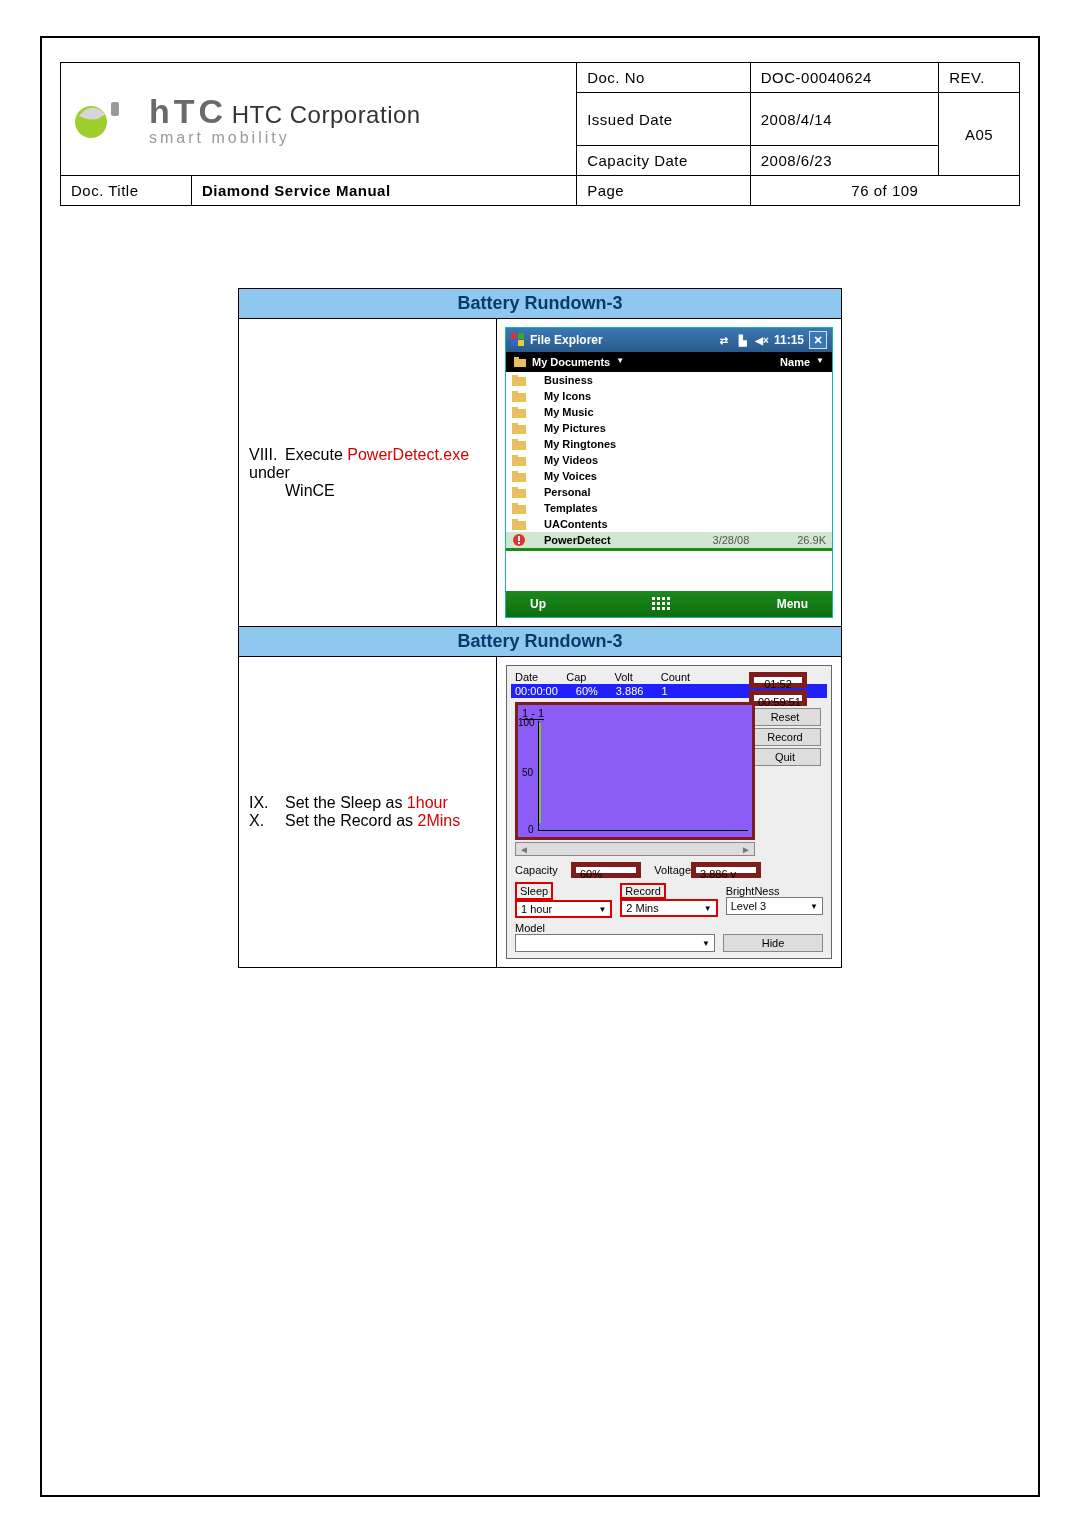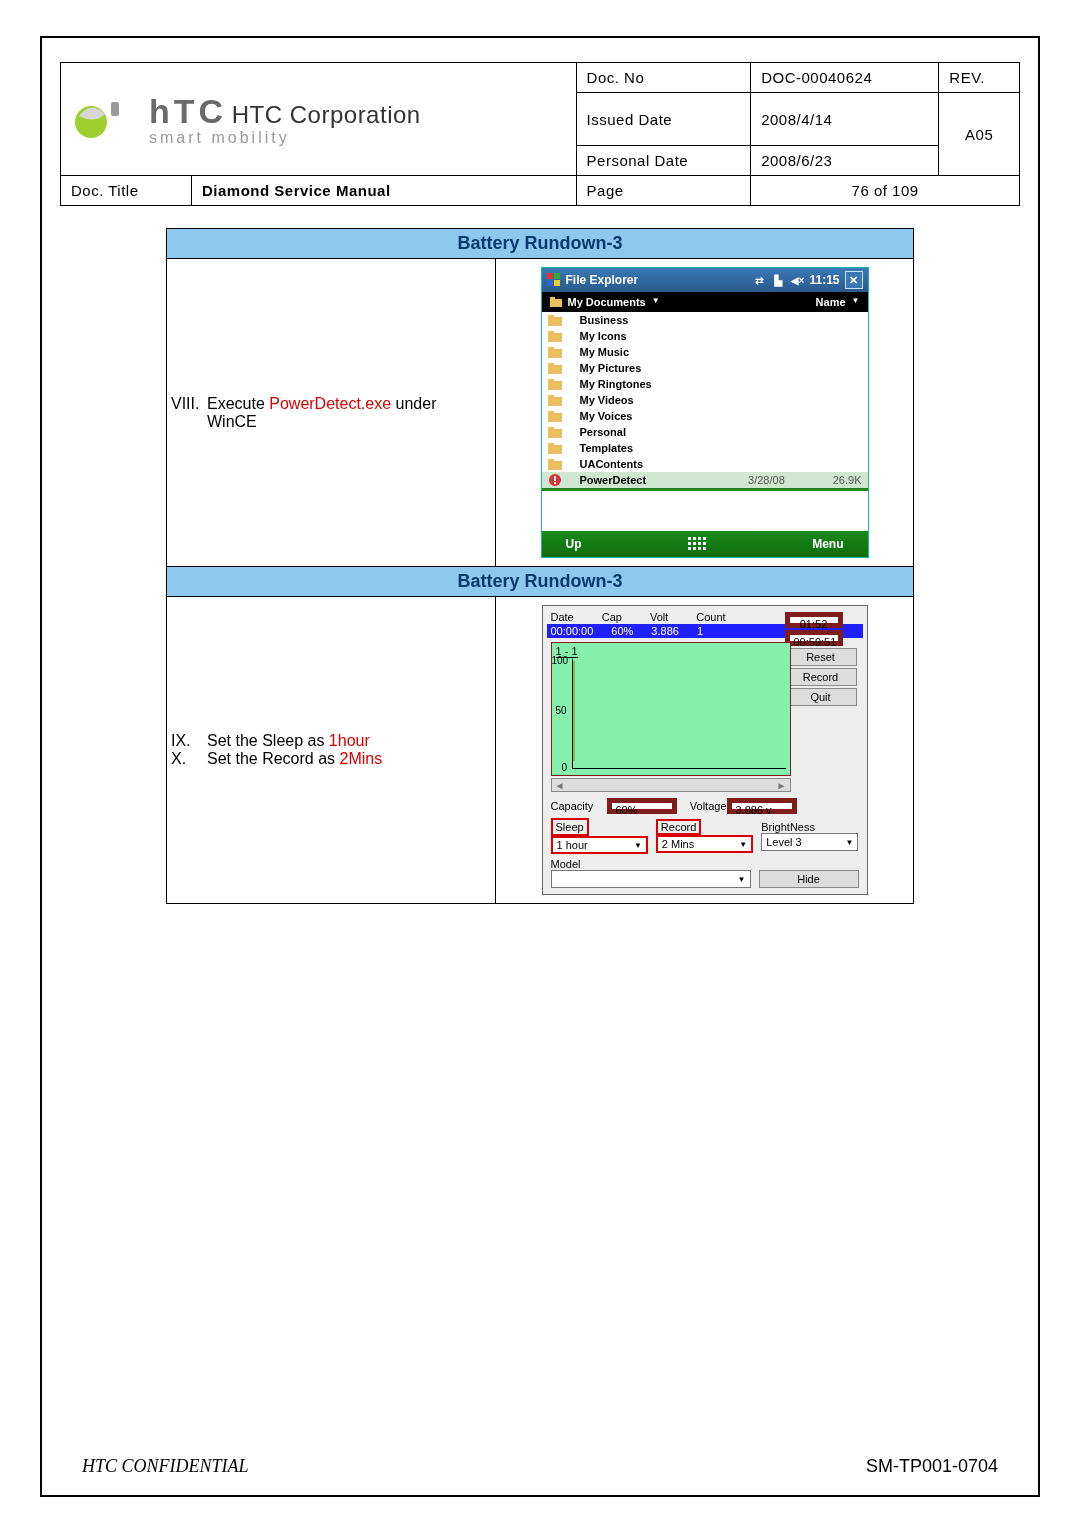--- a/index.html
+++ b/index.html
@@ -48,38 +48,38 @@
   .logo-svg { width:70px; height:50px; }
   .htc-word { font-family: Arial, sans-serif; font-size: 34px; letter-spacing: 4px; color:#6a6a6a; font-weight: bold;}
   .corp { font-size: 24px; color:#333; }
   .smart { font-size:16px; color:#9a9a9a; letter-spacing:3px; margin-top:-2px;}
   .meta-label { background:#fff; font-size:15px; }
   .doc-title-label { font-size:17px; }
   .doc-title-val { font-weight:bold; font-size:19px; }
   
   .content-table {
     border-collapse: collapse;
-    margin: 22px auto 0 auto;
-    width: 748px;
+    margin: 82px auto 0 auto;
+    width: 604px;
   }
   .content-table td, .content-table th {
     border: 1px solid #000;
     vertical-align: middle;
   }
   .section-header {
     background: #8fc8ef;
     text-align: center;
     font-weight: bold;
     font-size: 18px;
     color: #0a3a6b;
     padding: 4px;
   }
   .instr-cell {
     width: 310px;
-    padding: 16px 14px 16px 4px;
+    padding: 16px 14px 16px 10px;
     font-size: 16px;
     vertical-align: middle;
   }
   .instr-cell .num { display:inline-block; width:36px;}
   .red { color:#d80000; }
   .shot-cell { padding: 8px 8px; text-align:center; }
   
   .fe {
     width: 326px;
     margin: 0 auto;
@@ -115,21 +115,21 @@
   .pd {
     width: 326px; margin:0 auto; border:1px solid #666; background:#eee; text-align:left;
     font-size:11px; padding:4px; box-sizing:border-box;
   }
   .pd-top { display:flex; gap:28px; padding:1px 4px;}
   .pd-row1 {background:#2020ff; color:#fff; padding:1px 4px; display:flex; gap:18px;}
   .pd-btncol { position:absolute; right:10px; top:6px; display:flex; flex-direction:column; gap:2px;}
   .pd-btn { background:#ddd; border:1px solid #888; font-size:11px; padding:2px 6px; width:58px; text-align:center;}
   .pd-wrap{ position:relative;}
   .pd-chart-label{position:absolute; font-size:11px;}
-  .pd-chart{ border:1px solid #7f1d1d; background:#86efac; margin:4px 72px 0 4px; height:132px; position:relative;}
+  .pd-chart{ border:3px solid #7f1d1d; background:#8b5cf6; margin:4px 72px 0 4px; height:132px; position:relative;}
   .pd-scroll{ border:1px solid #888; background:#ddd; margin:2px 72px 4px 4px; height:14px; display:flex; justify-content:space-between; padding:0 3px; box-sizing:border-box; align-items:center; font-size:10px; color:#777;}
   .pd-fields { display:grid; grid-template-columns: 56px 70px 50px 70px; gap:3px 0; align-items:center; padding:2px 4px;}
   .pd-box { background:#fff; border:5px solid #7f1d1d; padding:1px 4px; height:16px; box-sizing:border-box; font-size:11px;}
   .pd-dd { background:#fff; border:1px solid #777; padding:1px 4px; height:18px; box-sizing:border-box; font-size:11px; display:flex; justify-content:space-between; align-items:center;}
   .pd-dd .arr{ font-size:8px;}
   .pd-row-f { display:flex; gap:8px; padding:2px 4px; align-items:center;}
   .pd-row-f > div {flex:1}
   .pd-label{font-size:11px;}
   .hl-red { border:2px solid #d80000 !important; }
   
@@ -166,21 +166,21 @@
         <td class="meta-label">Doc. No</td>
         <td>DOC-00040624</td>
         <td>REV.</td>
       </tr>
       <tr>
         <td class="meta-label">Issued Date</td>
         <td>2008/4/14</td>
         <td rowspan="2" style="text-align:center">A05</td>
       </tr>
       <tr>
-        <td class="meta-label">Personal Date</td>
+        <td class="meta-label">Capacity Date</td>
         <td>2008/6/23</td>
       </tr>
       <tr>
         <td class="doc-title-label" style="width:110px">Doc. Title</td>
         <td class="doc-title-val">Diamond Service Manual</td>
         <td class="meta-label">Page</td>
         <td colspan="2" style="text-align:center">76  of  109</td>
       </tr>
     </tbody>
       </table>
@@ -424,19 +424,15 @@
               <div style="flex:1;align-self:flex-end">
                 <div class="pd-btn" style="width:auto">Hide</div>
               </div>
             </div>
           </div>
         </td>
       </tr>
     </tbody>
       </table>
 
-    <div class="footer">
-      <span class="conf">HTC CONFIDENTIAL</span>
-      <span>SM-TP001-0704</span>
-    </div>
 
   </div>
 </div>
 
 </body></html>

